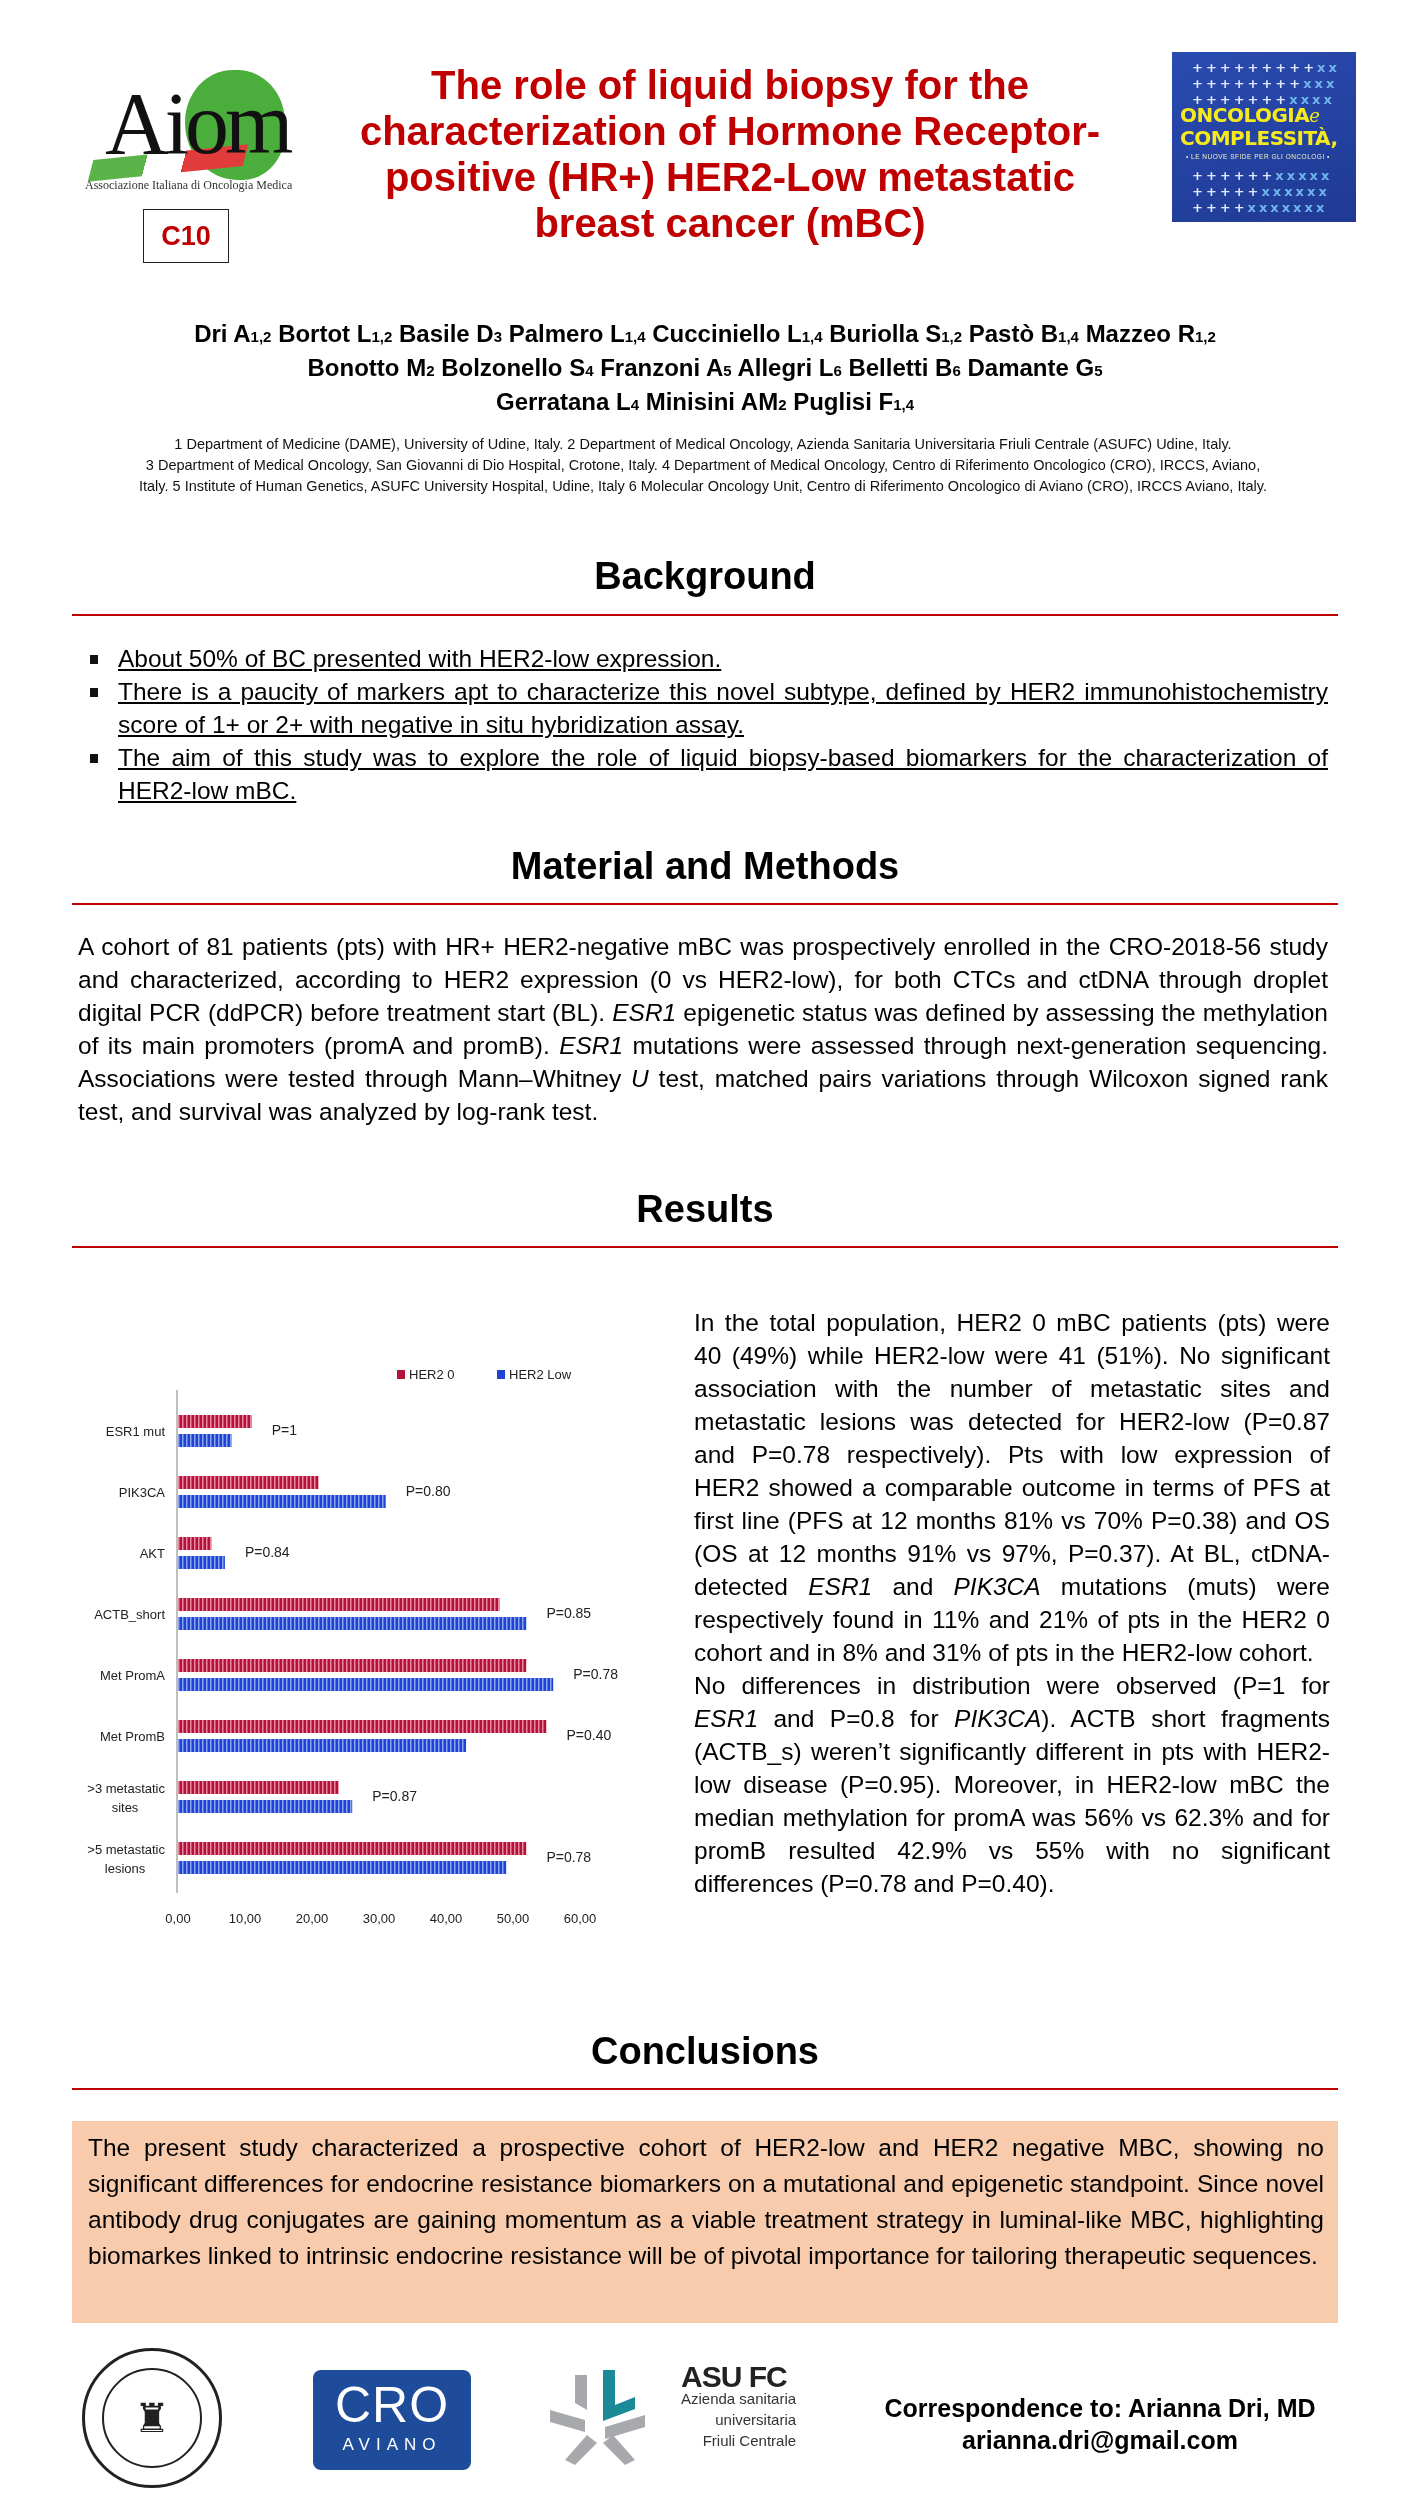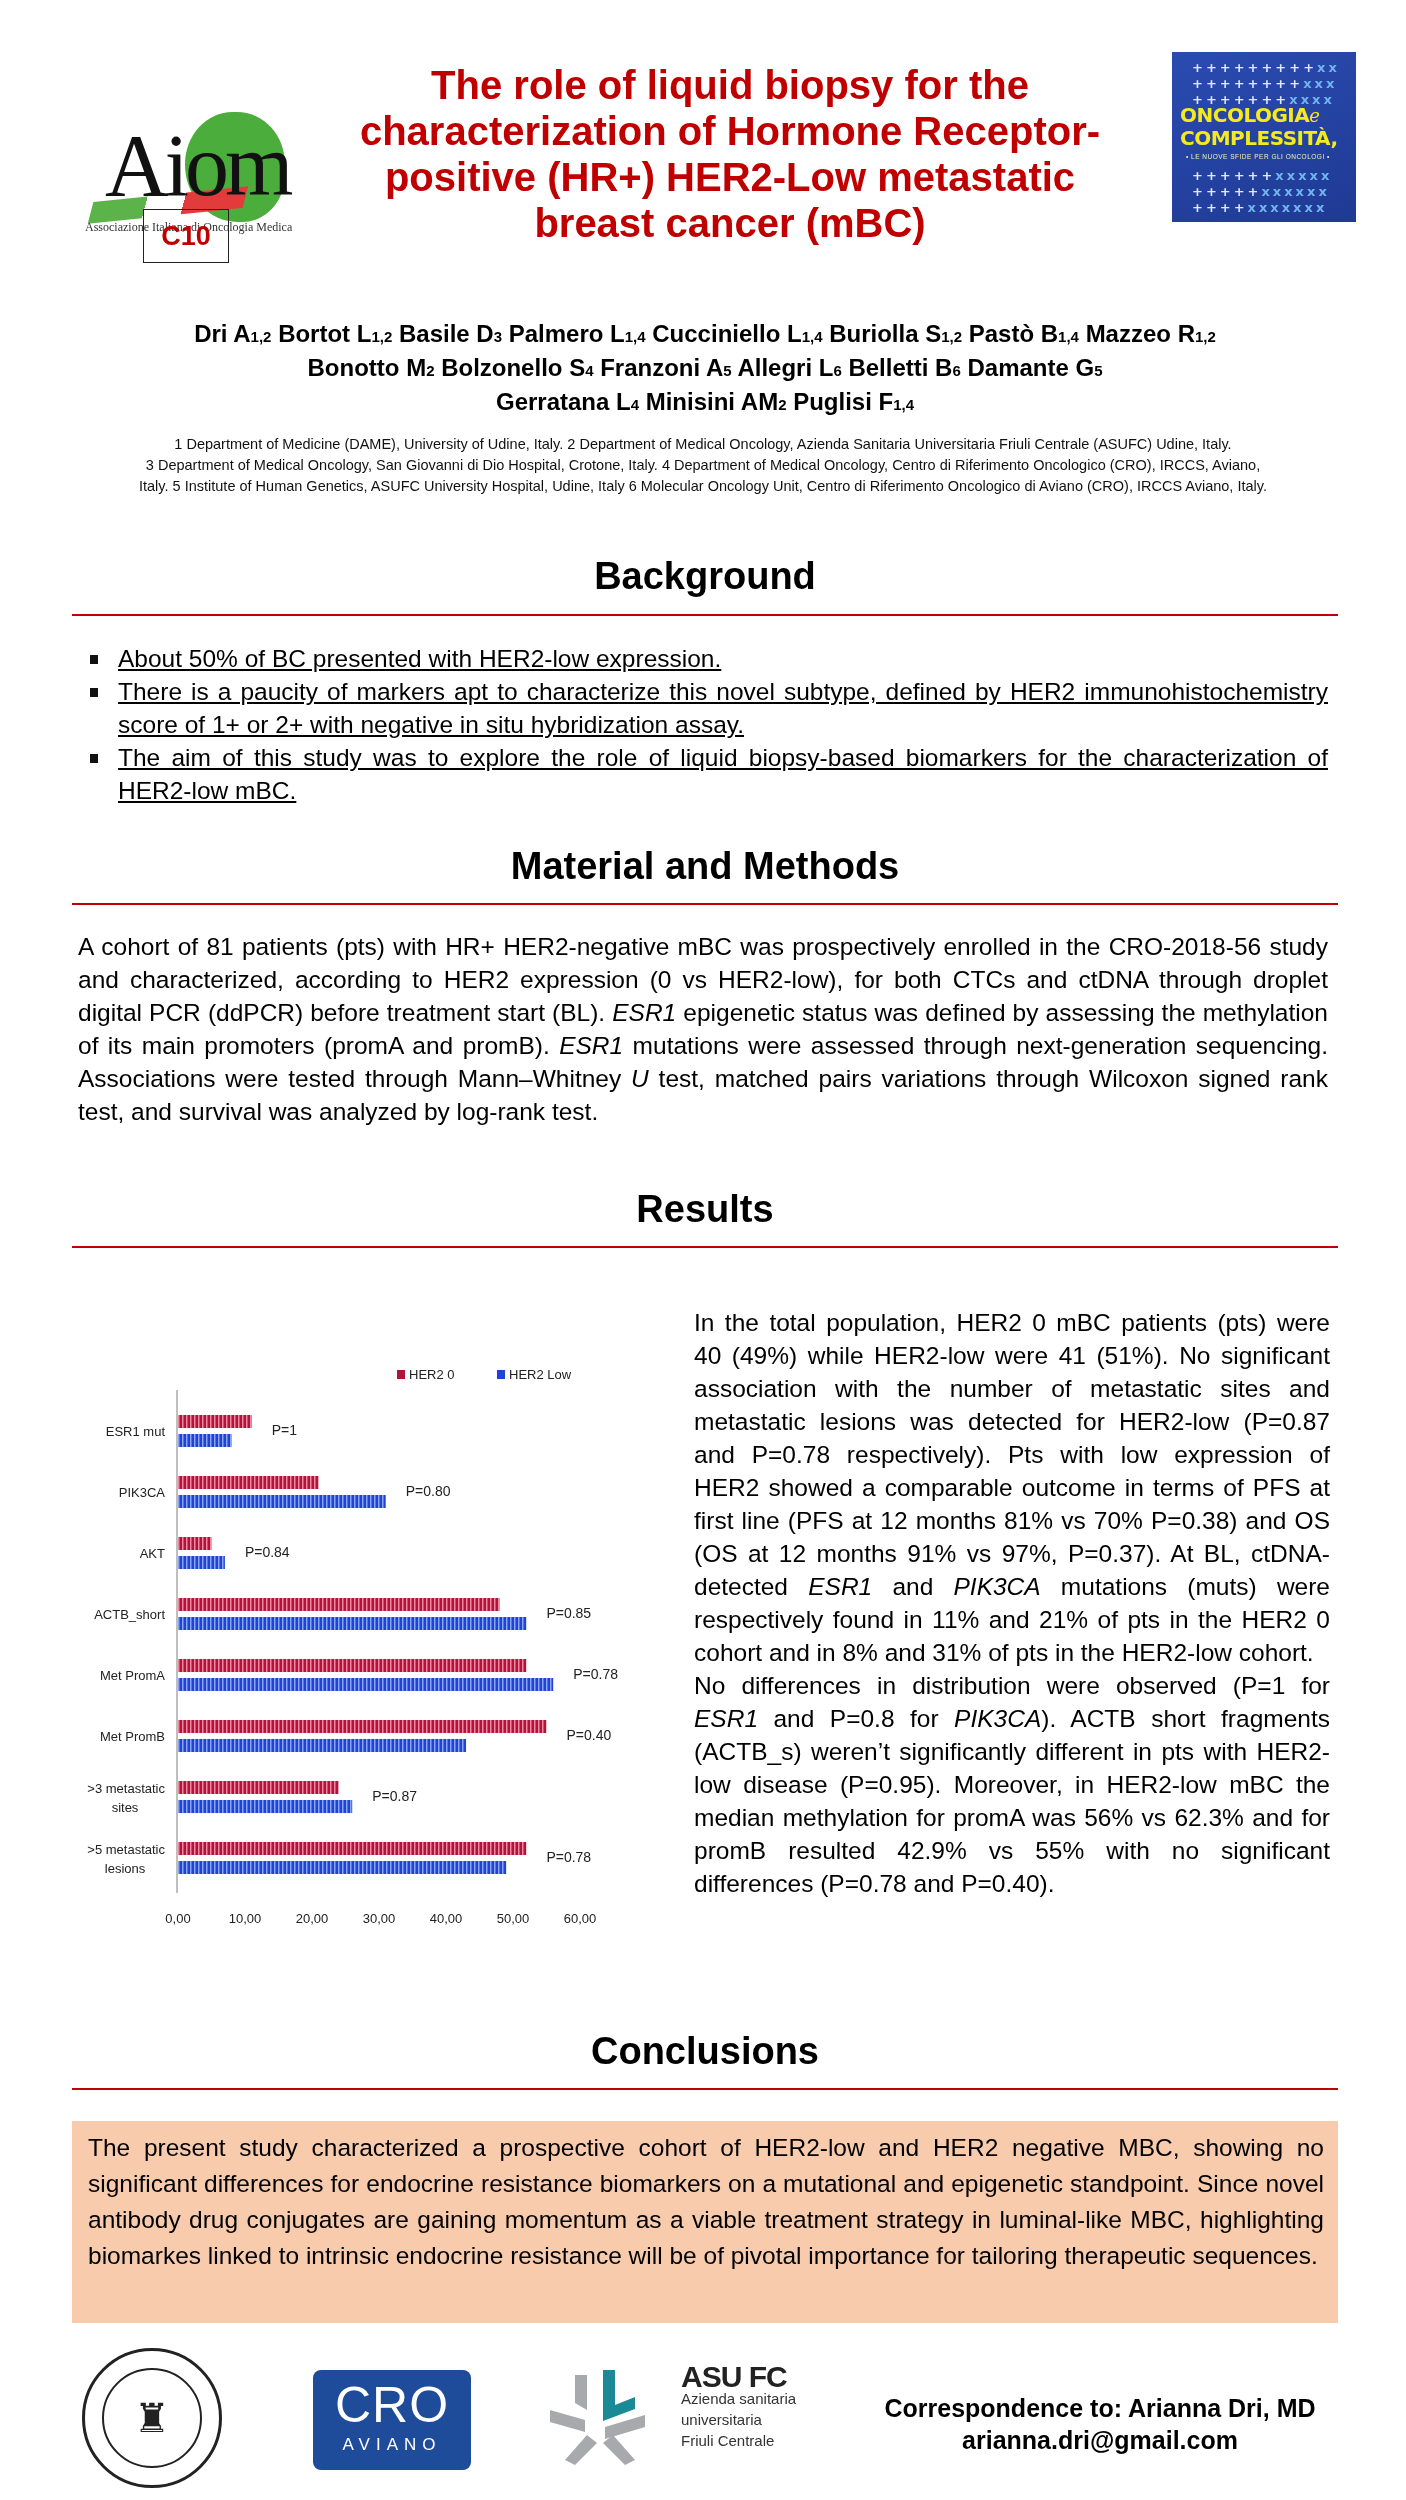--- a/index.html
+++ b/index.html
@@ -1,20 +1,20 @@
 <!DOCTYPE html>
 <html><head>
 <meta charset="utf-8">
 <style>
   * { box-sizing: border-box; margin: 0; padding: 0; }
   html, body { width: 1406px; height: 2500px; background: #ffffff; overflow: hidden; }
   body { position: relative; font-family: "Liberation Sans", sans-serif; color: #000; }
 
   
-  .aiom-logo { position: absolute; left: 85px; top: 70px; width: 225px; height: 130px; margin-top: 42px; }
+  .aiom-logo { position: absolute; left: 85px; top: 70px; width: 225px; height: 130px; }
   .aiom-letters { position: absolute; left: 20px; top: 10px; font-family: "Liberation Serif", serif; font-size: 88px; letter-spacing: -4px; color: #111; line-height: 1; }
   .aiom-green { position: absolute; left: 100px; top: 0; width: 100px; height: 110px; border-radius: 50% 50% 45% 55%; background: #4bad3b; }
   .aiom-flag { position: absolute; left: 8px; top: 82px; width: 150px; height: 22px; transform: skewX(-20deg) rotate(-6deg); background: linear-gradient(90deg,#5bb34a 0 35%,#ffffff 35% 60%,#e23b3b 60% 100%); }
   .aiom-sub { position: absolute; left: 0; top: 108px; width: 225px; font-family: "Liberation Serif", serif; font-size: 12px; color: #333; white-space: nowrap; }
   .code-box { position: absolute; left: 143px; top: 209px; width: 86px; height: 54px; border: 1.5px solid #222; display: flex; align-items: center; justify-content: center; font-size: 27px; font-weight: bold; color: #c00000; }
 
   .title { position: absolute; left: 330px; top: 62px; width: 800px; text-align: center; color: #c00000; font-weight: bold; font-size: 40px; line-height: 46px; }
 
   .onco-logo { position: absolute; left: 1172px; top: 52px; width: 184px; height: 170px; background: linear-gradient(160deg,#2a4bb0,#1f3a94); overflow: hidden; }
   .onco-row { position: absolute; left: 20px; font-family: "DejaVu Sans", sans-serif; font-weight: bold; font-size: 13px; letter-spacing: 3px; color: #dfe8ff; white-space: nowrap; }
@@ -44,21 +44,21 @@
 
   .concl-box { position: absolute; left: 72px; top: 2121px; width: 1266px; height: 202px; background: #f8cbad; }
   .concl-text { position: absolute; left: 88px; top: 2130px; width: 1236px; font-size: 24.5px; line-height: 36px; text-align: justify; }
 
   
   .uni-seal { position: absolute; left: 82px; top: 2348px; width: 140px; height: 140px; border: 3px solid #222; border-radius: 50%; display: flex; align-items: center; justify-content: center; }
   .uni-seal .inner { width: 100px; height: 100px; border: 2px solid #222; border-radius: 50%; display: flex; align-items: center; justify-content: center; font-size: 40px; color: #222; }
   .cro-logo { position: absolute; left: 313px; top: 2370px; width: 158px; height: 100px; background: #1f4c9a; border-radius: 8px; color: #fff; text-align: center; }
   .cro-logo .big { font-size: 50px; line-height: 58px; padding-top: 6px; letter-spacing: 1px; }
   .cro-logo .small { font-size: 17px; letter-spacing: 6px; line-height: 22px; }
-  .asu-logo { position: absolute; left: 545px; top: 2360px; width: 270px; height: 110px; }
+  .asu-logo { position: absolute; left: 545px; top: 2360px; width: 270px; height: 110px; text-align: right; }
   .asu-mark { position: absolute; left: 0; top: 5px; width: 110px; height: 100px; }
   .asu-name { position: absolute; left: 136px; top: 0; font-size: 30px; font-weight: bold; color: #222; letter-spacing: -1px; }
   .asu-sub { position: absolute; left: 136px; top: 28px; font-size: 15px; line-height: 21px; color: #333; }
   .corr { position: absolute; left: 850px; top: 2392px; width: 500px; text-align: center; font-size: 25px; font-weight: bold; line-height: 32px; }
 </style>
 </head>
 <body>
 
 <div class="aiom-logo">
   <div class="aiom-green"></div>

